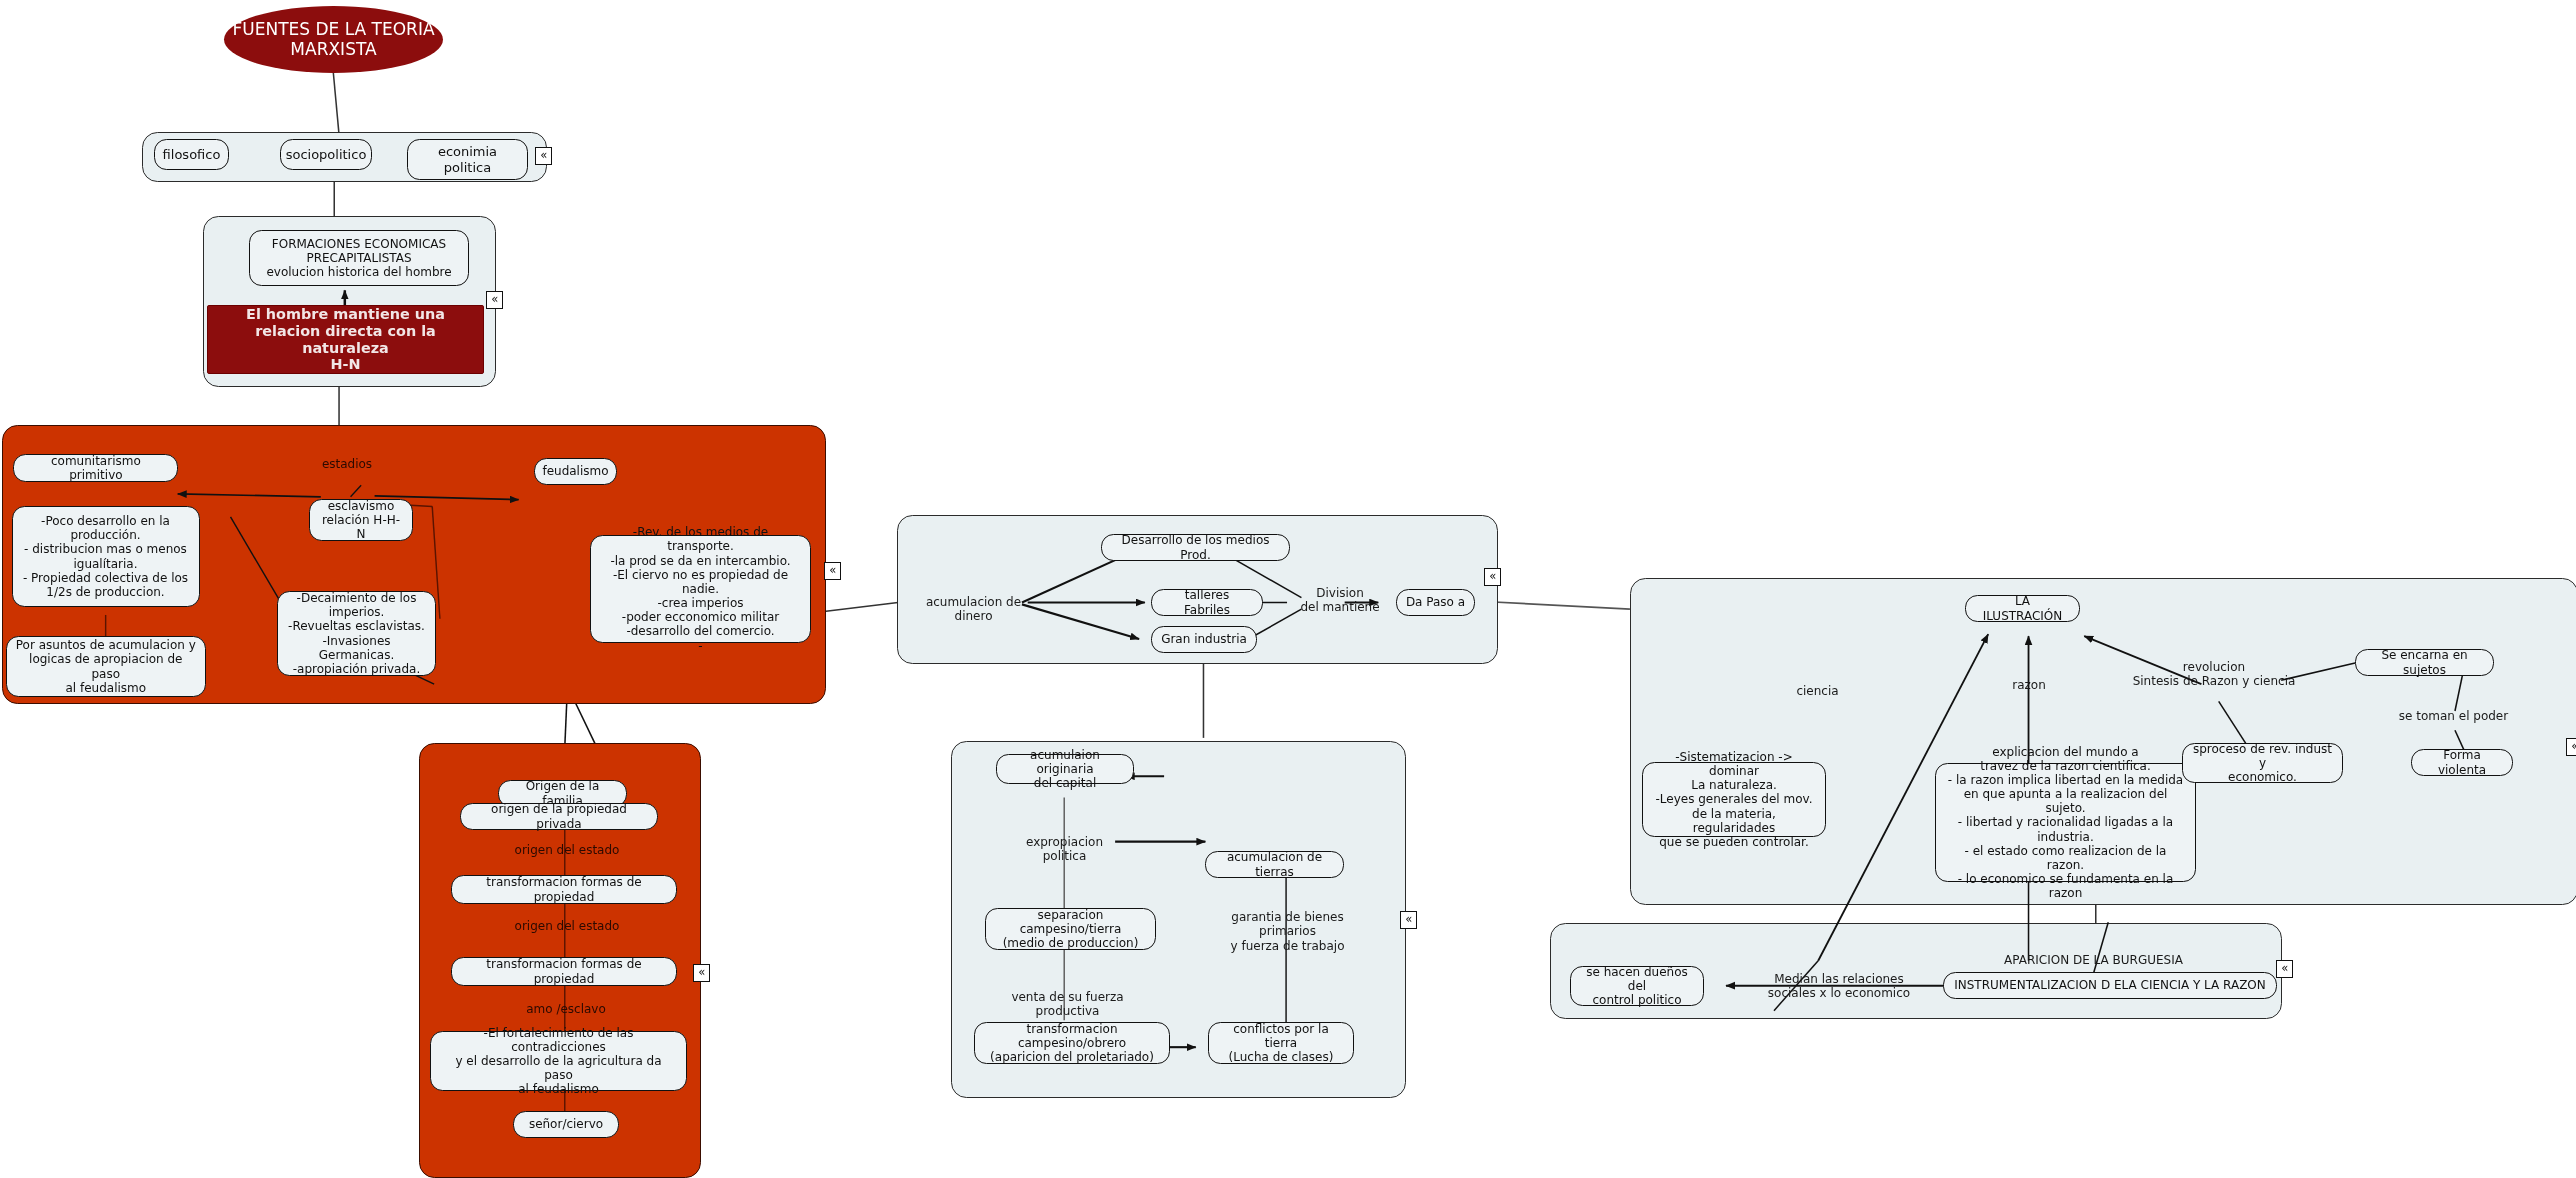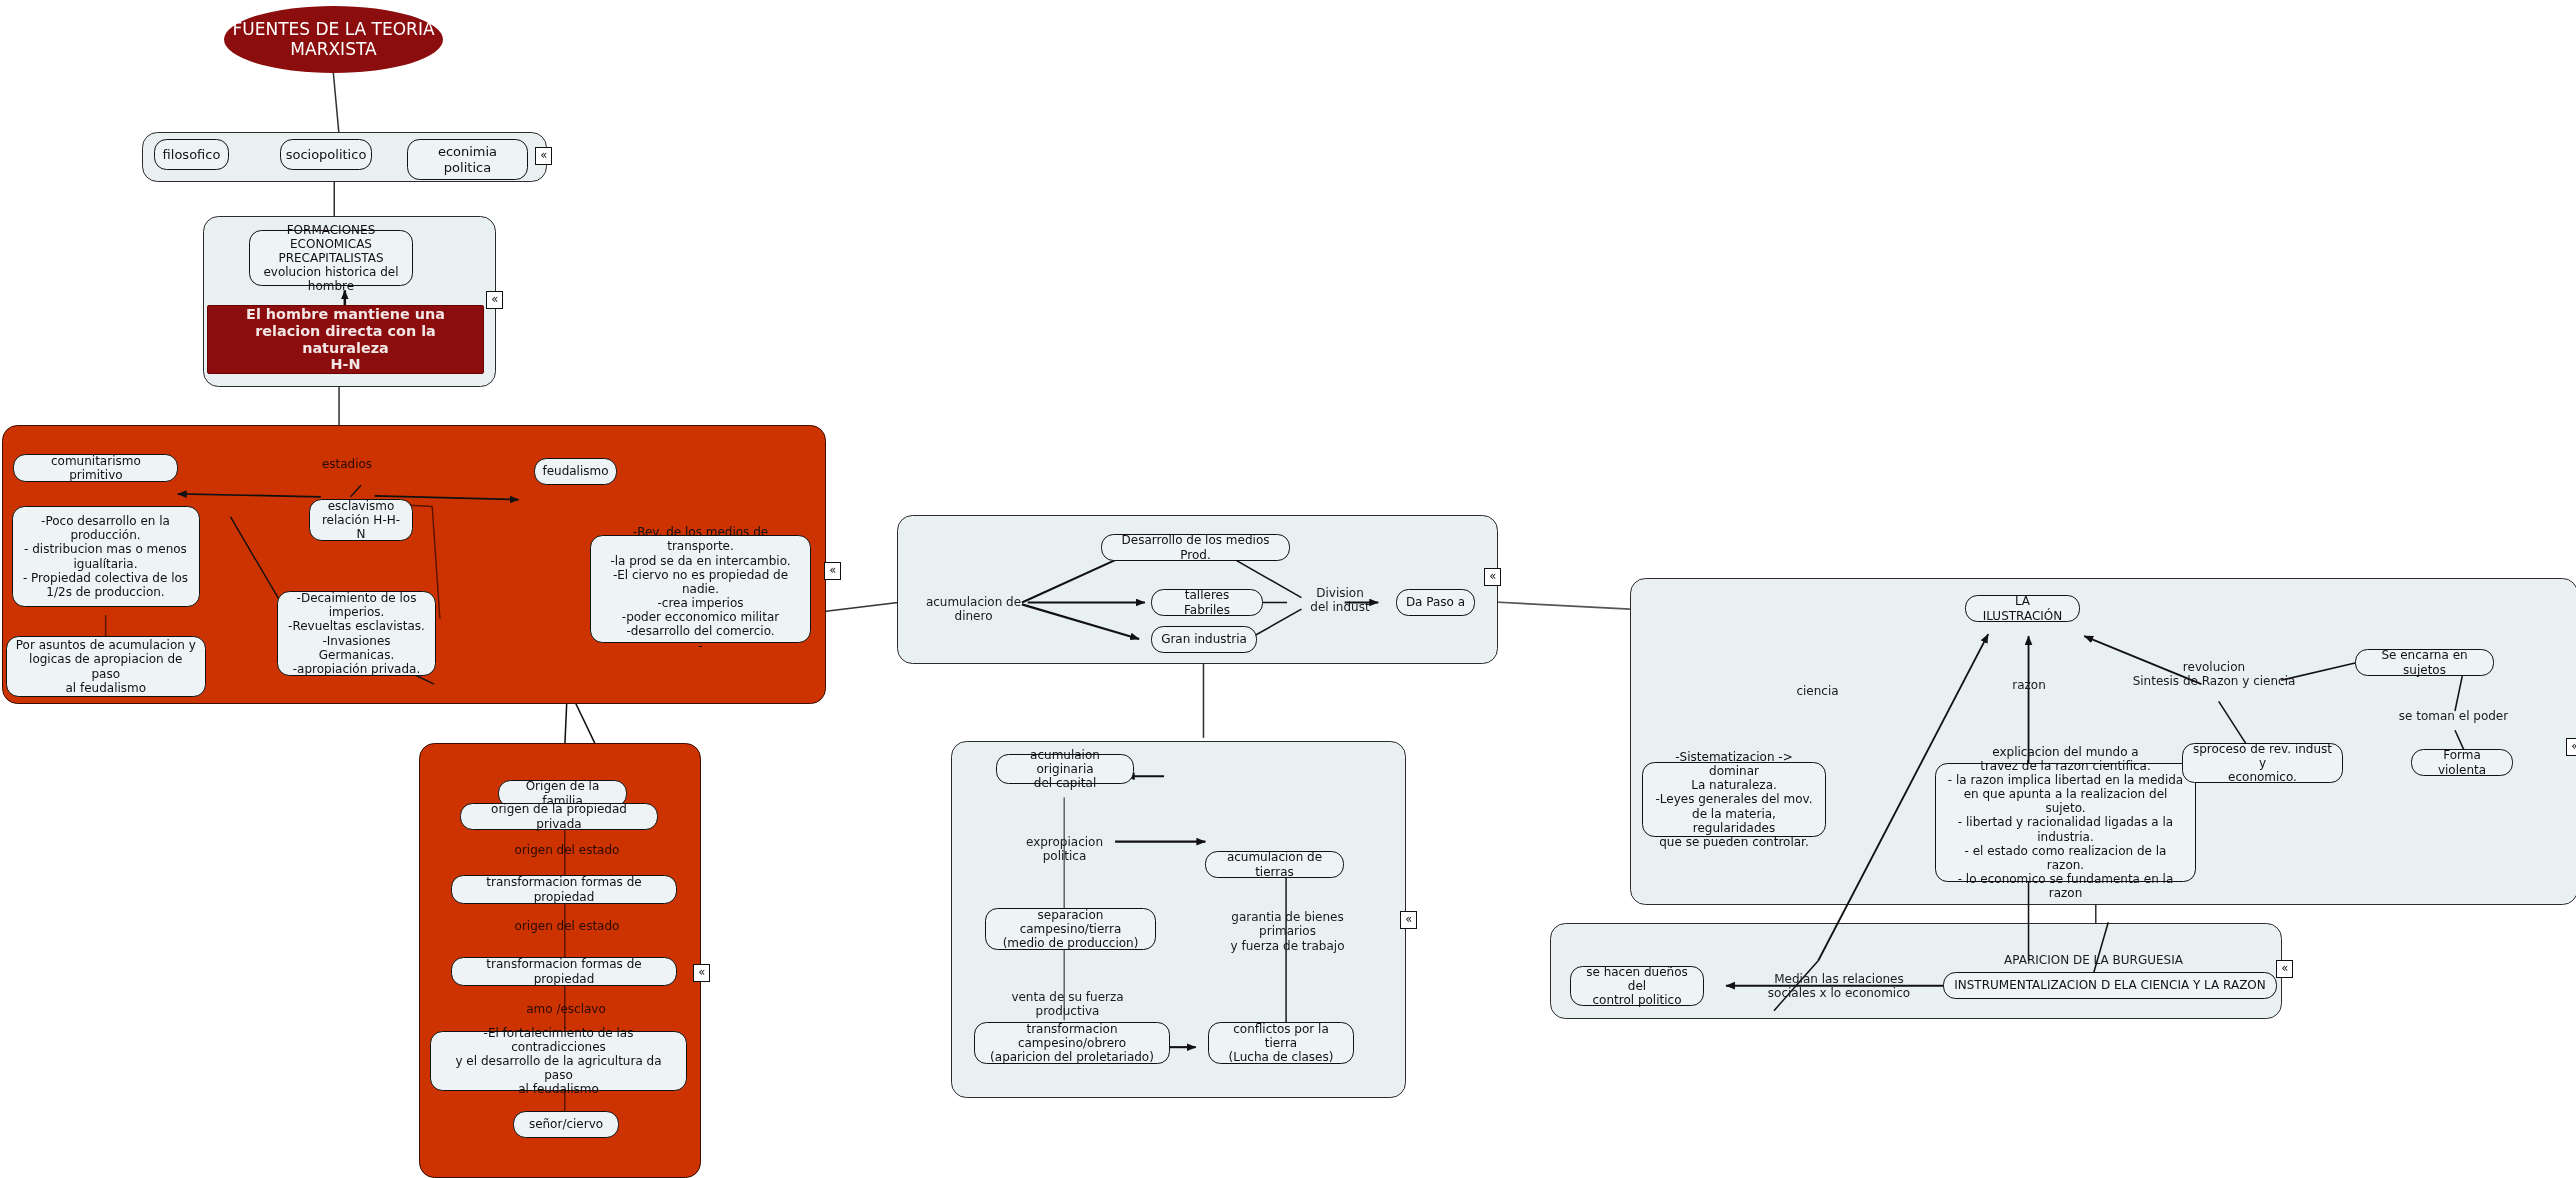--- a/index.html
+++ b/index.html
@@ -71,21 +71,21 @@
   <div class="title-ellipse f17" style="left:224px;top:5.8px;width:219px;height:67px;">FUENTES DE LA TEORIA
 MARXISTA</div>
 
   <div class="panel" style="left:142px;top:132px;width:403px;height:48px;"></div>
   <div class="node f13" style="left:154px;top:139px;width:75px;height:31px;">filosofico</div>
   <div class="node f13" style="left:280px;top:139px;width:92px;height:31px;">sociopolitico</div>
   <div class="node f13" style="left:407px;top:139px;width:121px;height:41px;">econimia politica</div>
   <div class="collapse" style="left:535px;top:147px;">«</div>
 
   <div class="panel" style="left:203px;top:216px;width:291px;height:169px;"></div>
-  <div class="node f12" style="left:249px;top:230px;width:164px;height:56px;">FORMACIONES ECONOMICAS
+  <div class="node f12" style="left:249px;top:230px;width:220px;height:56px;">FORMACIONES ECONOMICAS
 PRECAPITALISTAS
 evolucion historica del hombre</div>
   <div class="node dark f15" style="left:207px;top:305px;width:277px;height:69px;border-radius:1.9px;">El hombre mantiene una
 relacion directa con la naturaleza
 H-N</div>
   <div class="collapse" style="left:486px;top:291px;">«</div>
   <svg class="edges" viewBox="0 0 2682 1227" style="z-index:4;">
     <path d="M359,318 L359,302" stroke="#111" stroke-width="2.6" fill="none" marker-end="url(#arrow)"></path>
   </svg>
 
@@ -161,21 +161,21 @@
     <path d="M1278,578 L1355,622" stroke="#111" stroke-width="1.6" fill="none"></path>
     <path d="M1275,627 L1340,627" stroke="#111" stroke-width="1.6" fill="none"></path>
     <path d="M1300,665 L1355,634" stroke="#111" stroke-width="1.6" fill="none"></path>
     <path d="M1400,627 L1435,627" stroke="#111" stroke-width="2.2" fill="none" marker-end="url(#arrow)"></path>
   </svg>
   <div class="lbl f12" style="left:911px;top:595px;width:125px;">acumulacion de dinero</div>
   <div class="node f12" style="left:1101px;top:534px;width:189px;height:27px;">Desarrollo de los medios Prod.</div>
   <div class="node f12" style="left:1151px;top:589px;width:112px;height:27px;">talleres Fabriles</div>
   <div class="node f12" style="left:1151px;top:626px;width:106px;height:27px;">Gran industria</div>
   <div class="lbl f12" style="left:1295px;top:586px;width:90px;">Division
-del indust</div>
+del mantiene</div>
   <div class="node f12" style="left:1396px;top:589px;width:79px;height:27px;">Da Paso a</div>
   <div class="collapse" style="left:1484px;top:568px;">«</div>
 
   <div class="panel" style="left:951px;top:741px;width:453px;height:355px;"></div>
   <svg class="edges" viewBox="0 0 2682 1227" style="z-index:4;">
     <path d="M1212,808 L1172,808" stroke="#111" stroke-width="2.2" fill="none" marker-end="url(#arrow)"></path>
     <path d="M1108,830 L1108,1062" stroke="#5a5a5a" stroke-width="1.5" fill="none"></path>
     <path d="M1161,876 L1255,876" stroke="#111" stroke-width="2.2" fill="none" marker-end="url(#arrow)"></path>
     <path d="M1339,891 L1339,1067" stroke="#111" stroke-width="1.5" fill="none"></path>
     <path d="M1216,1090 L1245,1090" stroke="#111" stroke-width="2.2" fill="none" marker-end="url(#arrow)"></path>

